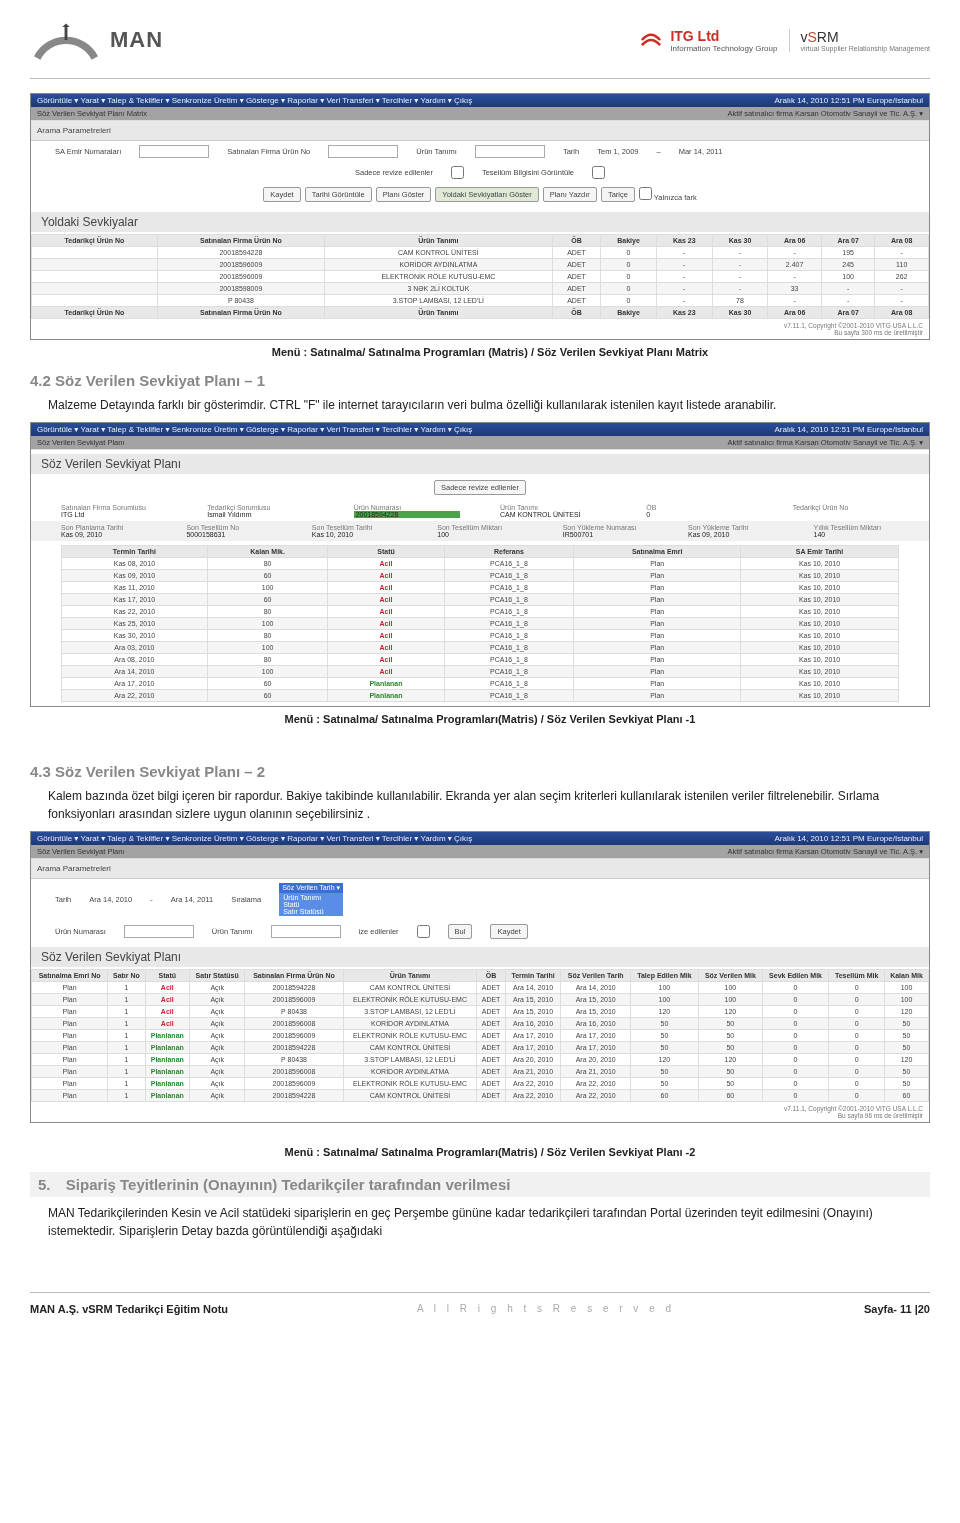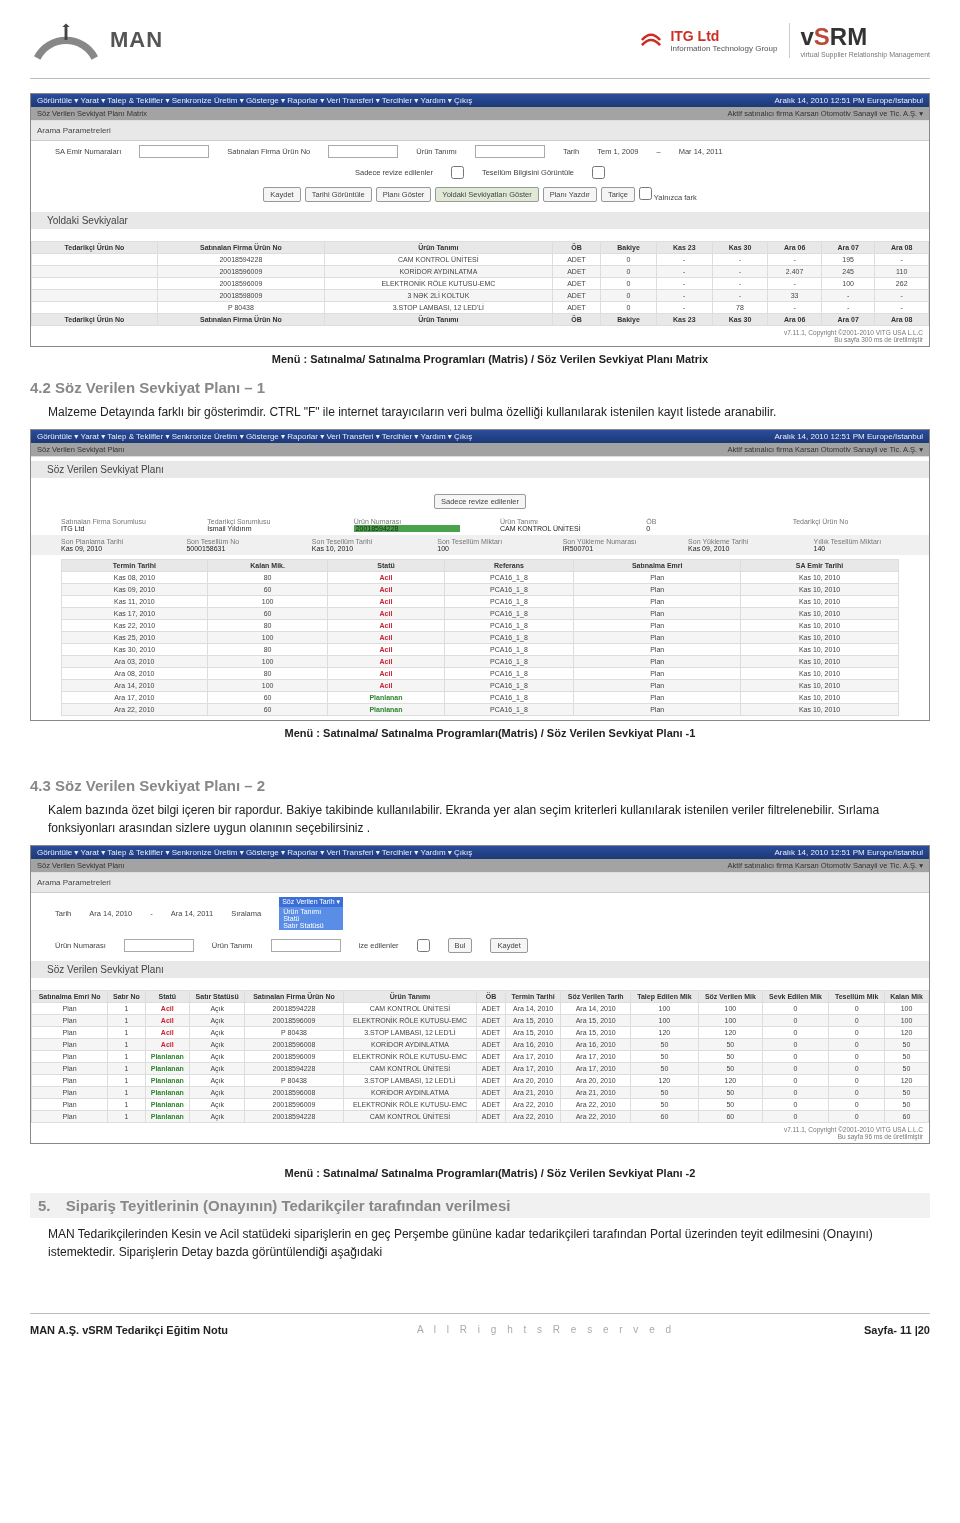--- a/index.html
+++ b/index.html
@@ -21,21 +21,21 @@
     display: flex;
     align-items: center;
     gap: 8px;
   }
   .man-logo-svg { width: 72px; height: 44px; }
   .man-logo-text { font-size: 22px; font-weight: 700; letter-spacing: 1px; color: #555; }
   .right-logos { display: flex; gap: 12px; align-items: center; }
   .itg-logo { display: flex; align-items: center; gap: 6px; }
   .itg-red { color: #cc2d24; font-weight: 700; font-size: 14px; }
   .itg-sub { font-size: 8px; color: #555; display: block; }
-  .vsrm-logo { font-size: 24px; font-weight: 700; color: #333; }
+  .vsrm-logo { font-size: 14px; font-weight: 400; color: #333; }
   .vsrm-s { color: #b94a3a; }
   .vsrm-sub { font-size: 7px; color: #777; display: block; font-weight: 400; }
   .content { padding: 0 30px 24px; }
   hr.sep { border: none; border-top: 1px solid #bbb; margin: 6px 0 14px; }
   .screenshot-box {
     border: 1px solid #888;
     margin-bottom: 6px;
     background: #fff;
     font-size: 8px;
     color: #444;
@@ -88,23 +88,23 @@
   .btn {
     background: #f5f5f5;
     border: 1px solid #999;
     border-radius: 2px;
     padding: 2px 6px;
     font-size: 7.5px;
     cursor: pointer;
   }
   .section-head {
     background: #e8e8e8;
-    padding: 3px 16px;
-    margin: 4px 0 12px;
-    font-size: 10px;
+    padding: 3px 10px;
+    margin: 4px 0 2px;
+    font-size: 12px;
   }
   table.mini {
     width: 100%;
     border-collapse: collapse;
     font-size: 7px;
   }
   table.mini th, table.mini td {
     border: 1px solid #ddd;
     padding: 2px 3px;
     text-align: center;

